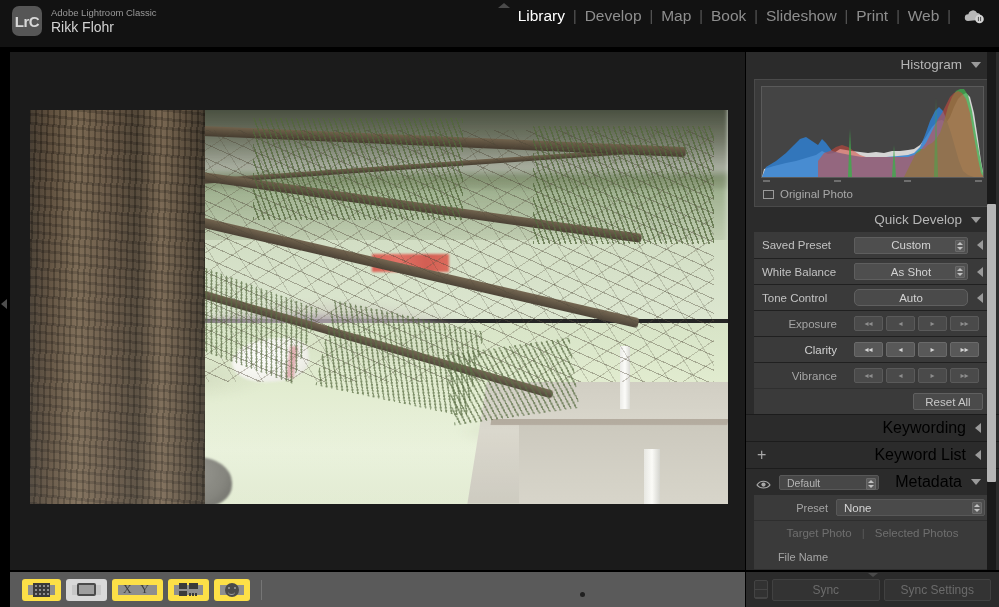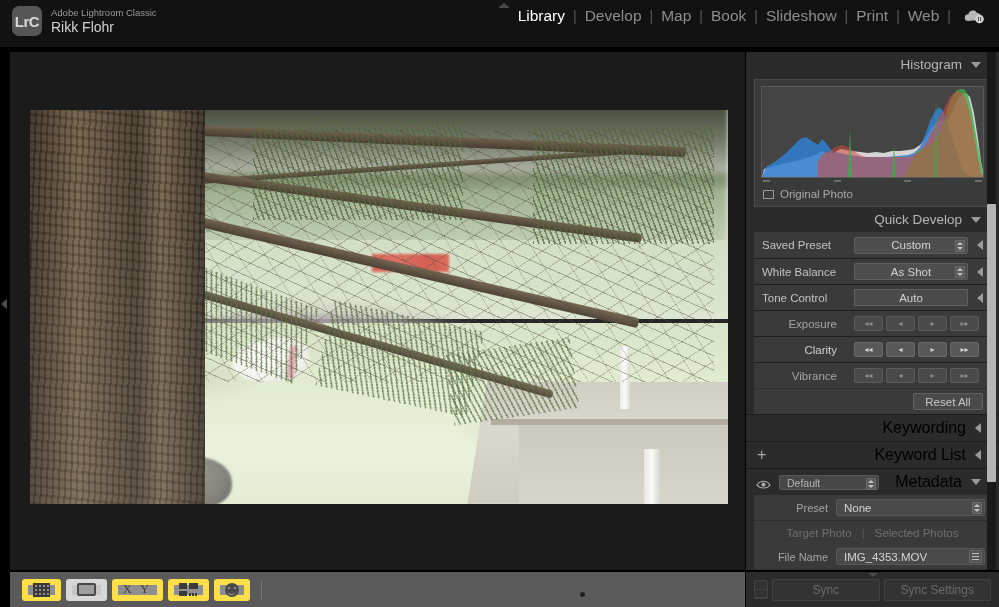--- a/index.html
+++ b/index.html
@@ -329,21 +329,21 @@
   .spin {
     position: absolute; right: 2px; top: 2px; width: 10px; height: 12px;
     background: #5c5c5c; border: 1px solid #6a6a6a; border-radius: 1px;
     display: flex; flex-direction: column; align-items: center; justify-content: center; gap: 2px;
   }
   .spin i { width: 0; height: 0; border-left: 3px solid transparent; border-right: 3px solid transparent; }
   .spin .up { border-bottom: 3px solid #c2c2c2; }
   .spin .dn { border-top: 3px solid #c2c2c2; }
   .qd-arrow { margin-left: 9px; cursor: pointer; }
   .auto-btn {
-    flex: 1; height: 17px; background: #4a4a4a; border: 1px solid #606060; border-radius: 0;
+    flex: 1; height: 17px; background: #4a4a4a; border: 1px solid #606060; border-radius: 5px;
     display: flex; align-items: center; justify-content: center;
     font-size: 11.5px; color: #d2d2d2; cursor: pointer;
   }
   .steppers { display: flex; gap: 3px; }
   .step-btn {
     width: 29px; height: 15px; background: #4a4a4a; border: 1px solid #5a5a5a; border-radius: 2px;
     display: flex; align-items: center; justify-content: center;
     font-size: 8px; color: #8e8e8e; letter-spacing: 0px; cursor: pointer;
   }
   .qd-row.hl .step-btn { background: #585858; border-color: #6a6a6a; color: #d4d4d4; }
@@ -717,28 +717,20 @@
 
       <div class="target-row">
         <span>Target Photo</span>
         <span class="sep">|</span>
         <span>Selected Photos</span>
       </div>
 
       <div class="meta-body">
         <div class="meta-row first">
           <span class="meta-lbl">File Name</span>
-          <span class="meta-val">
-            <span>IMG_4353.MOV</span>
-            <span class="meta-act">
-                <i></i>
-                <i></i>
-                <i></i>
-              </span>
-          </span>
         </div>
         <div class="meta-row">
           
           
         </div>
       </div>
 
     </div>
   </div>
 

